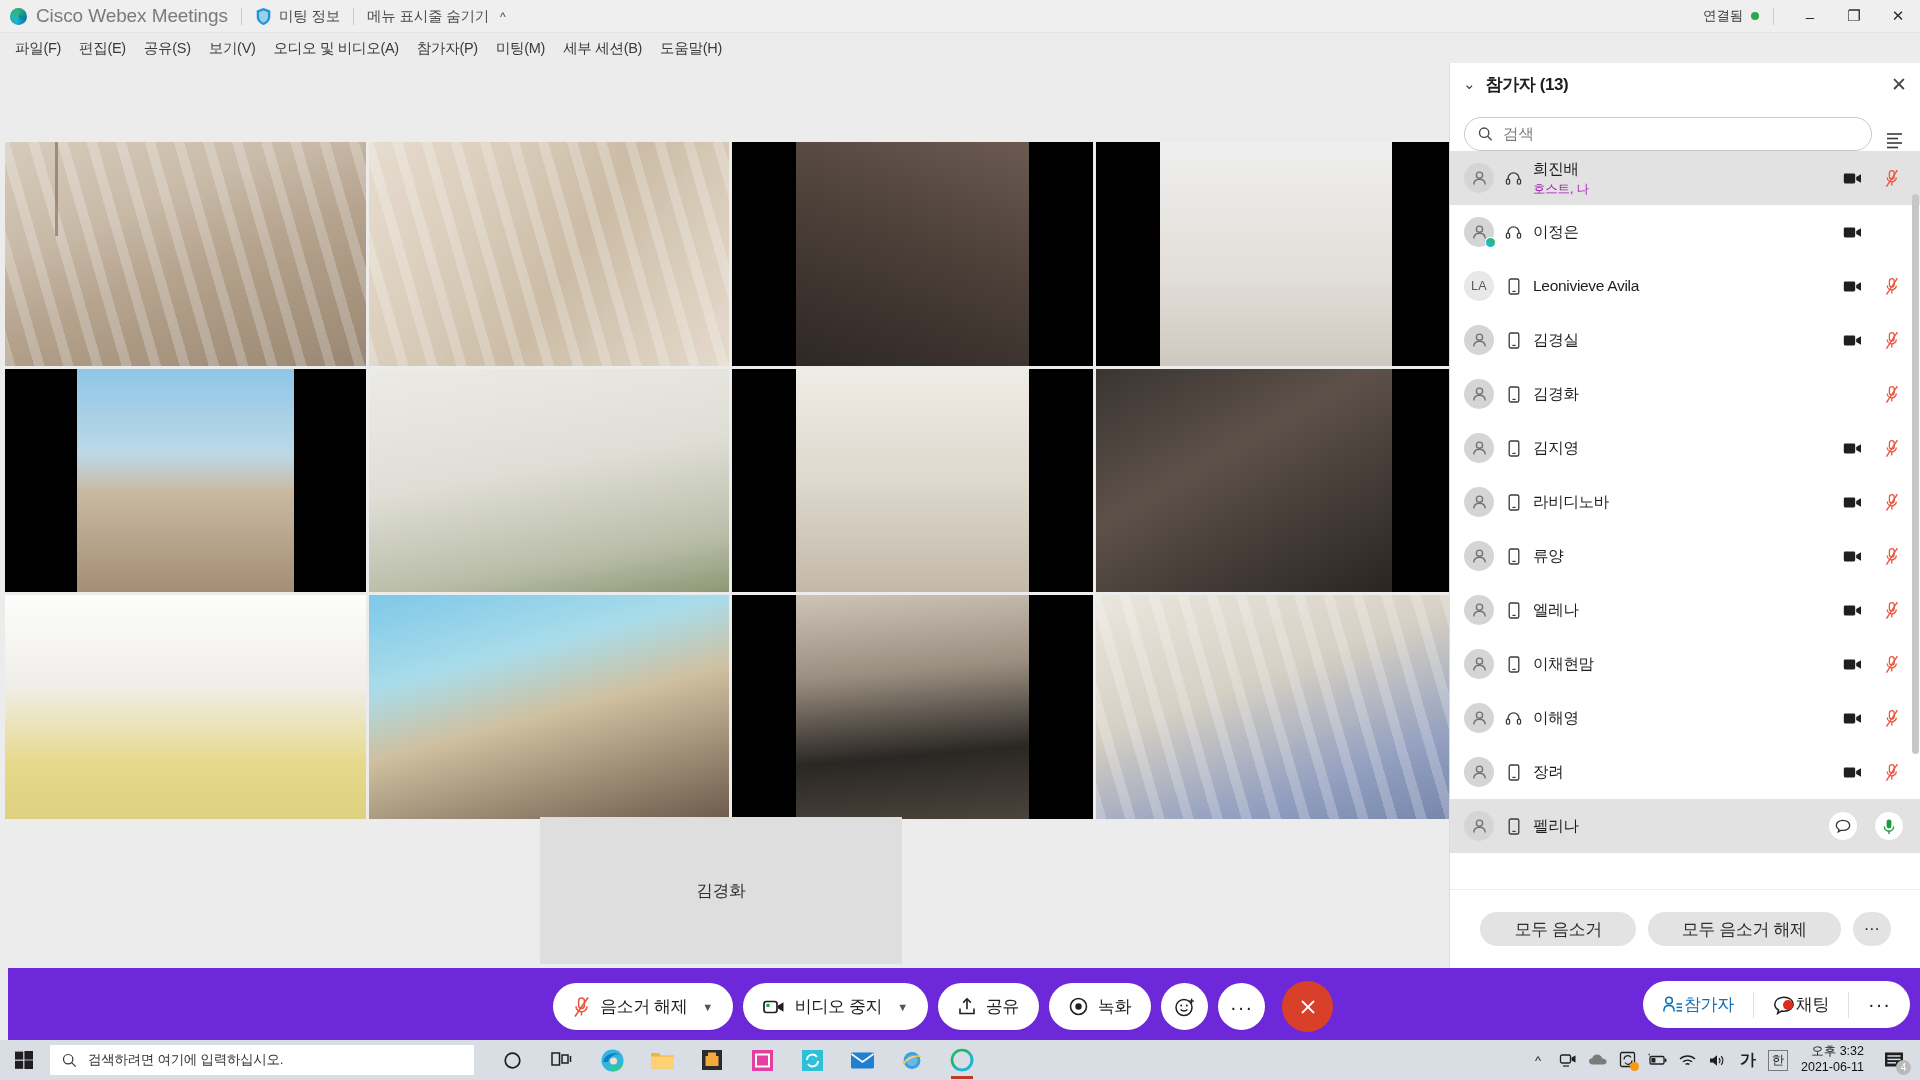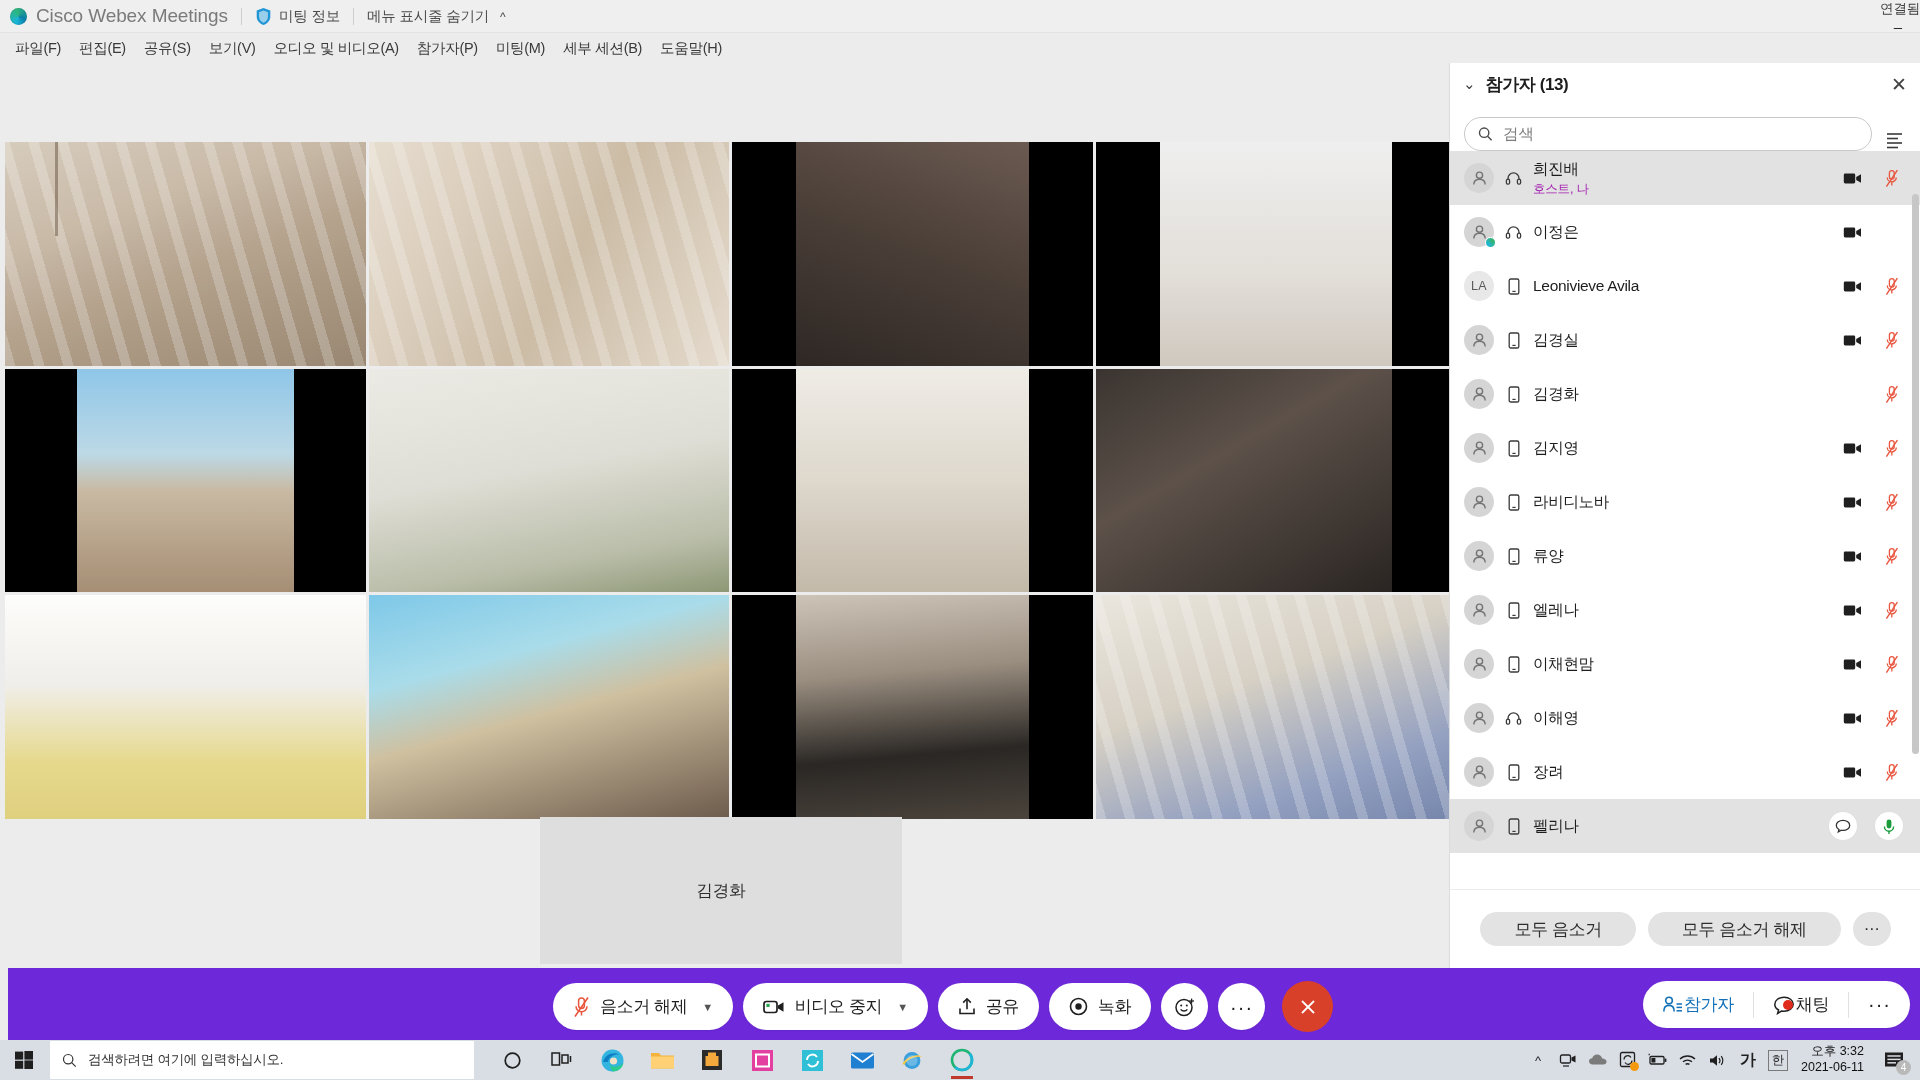--- a/index.html
+++ b/index.html
@@ -23,21 +23,21 @@
     box-shadow: inset 0 0 0 1px rgba(0,0,0,.08);
   }
   .tb-app-name { font-size: 19px; color: #7a7a7a; margin-left: 9px; letter-spacing:-.1px;}
   .tb-sep { width:1px; height:17px; background:#cdcdcd; margin: 0 13px; }
   .tb-shield {
     width: 17px; height: 19px; flex:none;
   }
   .tb-item { font-size: 14.5px; color: #4a4a4a; margin-left: 7px; letter-spacing:-.2px;}
   .tb-hide { font-size: 14.5px; color:#4a4a4a; letter-spacing:-.2px;}
   .caret-up { display:inline-block; margin-left:7px; color:#4a4a4a; font-size:12px;}
-  .tb-right { margin-left:auto; display:flex; align-items:flex-end; height:100%;flex-direction:column; }
+  .tb-right { margin-left:auto; display:flex; align-items:center; height:100%; }
   .conn-text { font-size:13.5px; color:#3d3d3d; letter-spacing:-.2px;}
   .conn-dot { width:8px;height:8px;border-radius:50%;background:#2aa84a;margin-left:8px;}
   .vsep2 { width:1px;height:17px;background:#cdcdcd;margin:0 14px;}
   .wbtn { width:44px;height:33px;display:flex;align-items:center;justify-content:center;
           font-size:15px;color:#2b2b2b;}
 
   
   .menubar{
     position:absolute; top:33px; left:0; width:1920px; height:30px;
     background:#ececec; display:flex; align-items:center; padding-left:6px;
@@ -195,21 +195,21 @@
   .vthumb{ position:absolute; left:0; top:0; width:7px; height:560px;
            background:#c7c7c7; border-radius:4px; }
 
   
   .taskbar{
     position:absolute; left:0; bottom:0; width:1920px; height:40px;
     background:#d9dde4; display:flex; align-items:center;
   }
   .startbtn{ width:48px;height:40px;display:flex;align-items:center;justify-content:center;}
   .tb-search{
-    width:424px;height:38px;background:#fff;border-radius:1px;display:flex;align-items:center;
+    width:424px;height:30px;background:#fff;border-radius:1px;display:flex;align-items:center;
     gap:11px;padding:0 12px;margin-left:2px;
   }
   .tb-search span{font-size:13.5px;color:#333;letter-spacing:-.3px;}
   .tb-icons{ display:flex; align-items:center; gap:10px; margin-left:18px;}
   .tbi{ width:40px;height:40px;display:flex;align-items:center;justify-content:center;position:relative;}
   .tbi.act::after{content:"";position:absolute;bottom:1px;left:9px;width:22px;height:3px;background:#c1392b;}
   .tray{ margin-left:auto; display:flex; align-items:center; gap:0; padding-right:6px;}
   .tri{ width:30px;height:40px;display:flex;align-items:center;justify-content:center;position:relative;}
   .tclock{ display:flex;flex-direction:column;align-items:flex-end;justify-content:flex-start;
            padding:0 12px 0 8px; line-height:1.25;}

